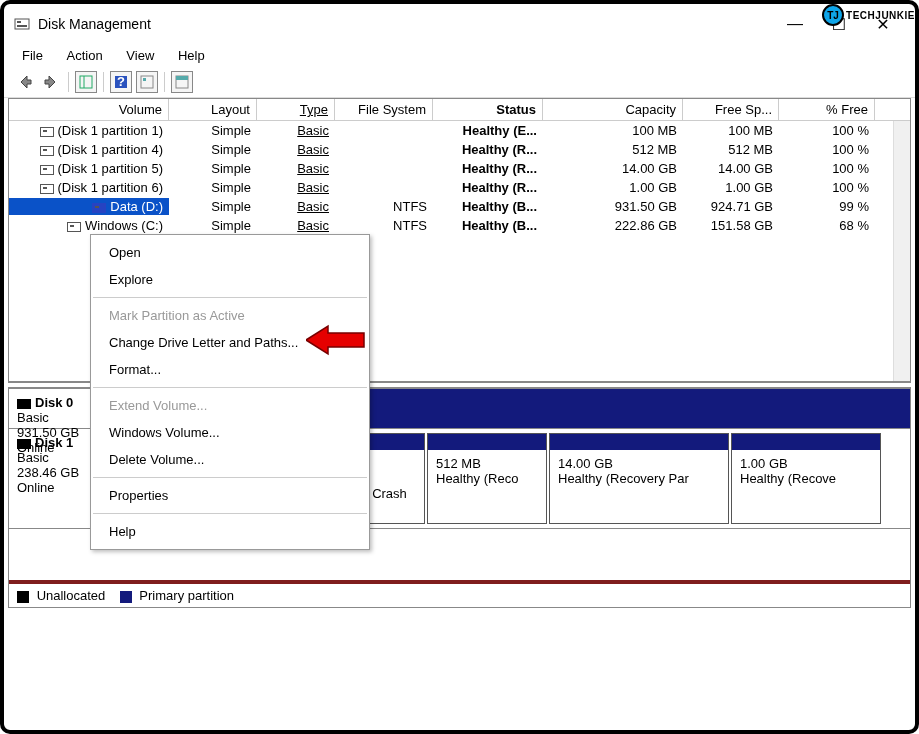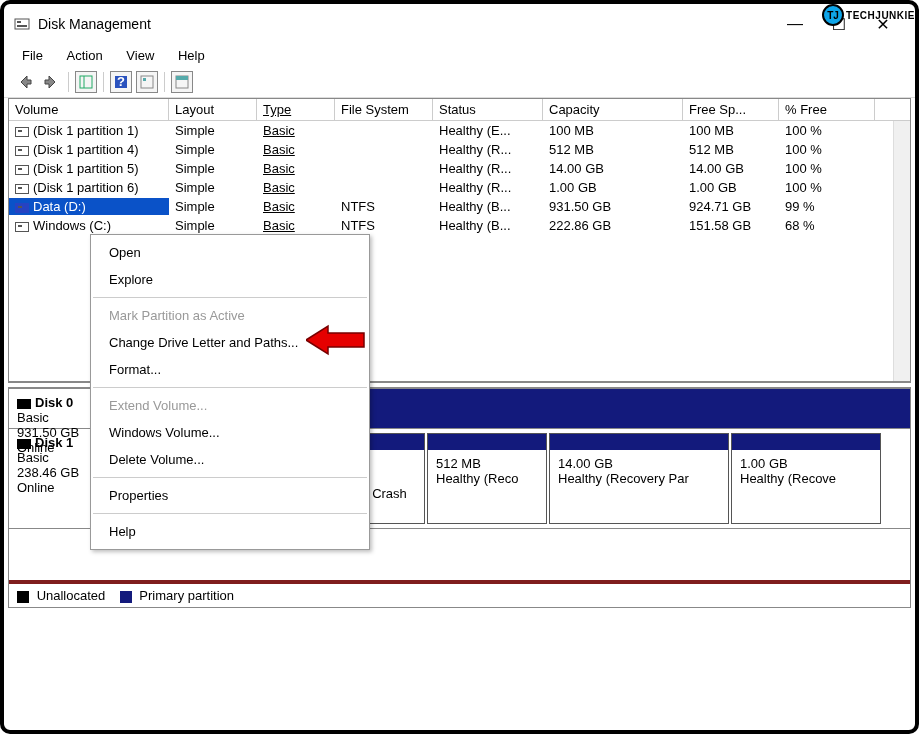--- a/index.html
+++ b/index.html
@@ -22,32 +22,32 @@
 .menubar span { display: inline-block; padding: 2px 10px; }
 
 
 .toolbar { padding: 4px 8px; display: flex; align-items: center; border-bottom: 1px solid #ddd; }
 .tbtn { width: 22px; height: 22px; border: 1px solid transparent; margin: 0 2px; display: inline-flex; align-items: center; justify-content: center; }
 .tbtn svg { width: 16px; height: 16px; }
 .tbtn.boxed { border: 1px solid #888; background: #f5f5f5; }
 .tsep { width: 1px; height: 20px; background: #ccc; margin: 0 4px; }
 
 
-.voltable { border: 1px solid #888; margin: 0 4px; }
+.voltable { border: 1px solid #888; margin: 0 4px; text-align: right; }
 .voltable .hdr { display: flex; background: #fff; border-bottom: 1px solid #ccc; }
 .voltable .hdr > div { padding: 3px 6px; border-right: 1px solid #ccc; }
 .voltable .rows { height: 260px; overflow: hidden; position: relative; }
 .voltable .row { display: flex; padding: 1px 0; }
 .voltable .row > div { padding: 1px 6px; white-space: nowrap; overflow: hidden; }
 .voltable .row.selected .cell-vol { background: #0a52c8; color: #fff; }
 .col-vol { width: 160px; }
 .col-layout { width: 88px; }
 .col-type { width: 78px; text-decoration: underline; }
 .col-fs { width: 98px; }
-.col-status { width: 110px; }
+.col-status { width: 110px; font-weight: bold; }
 .col-cap { width: 140px; }
 .col-free { width: 96px; }
 .col-pct { width: 96px; }
 .drive-icon { display: inline-block; width: 14px; height: 10px; background: #fff; border: 1px solid #555; position: relative; margin-right: 4px; vertical-align: middle; }
 .drive-icon::after { content:""; position:absolute; top:2px; left:2px; width:4px; height:2px; background:#555; }
 .drive-icon.blue { background: #2643c2; border-color:#2643c2; }
 
 
 .vscroll { position:absolute; right:0; top:0; width:17px; height:100%; background:#f0f0f0; border-left:1px solid #ddd; }
 

